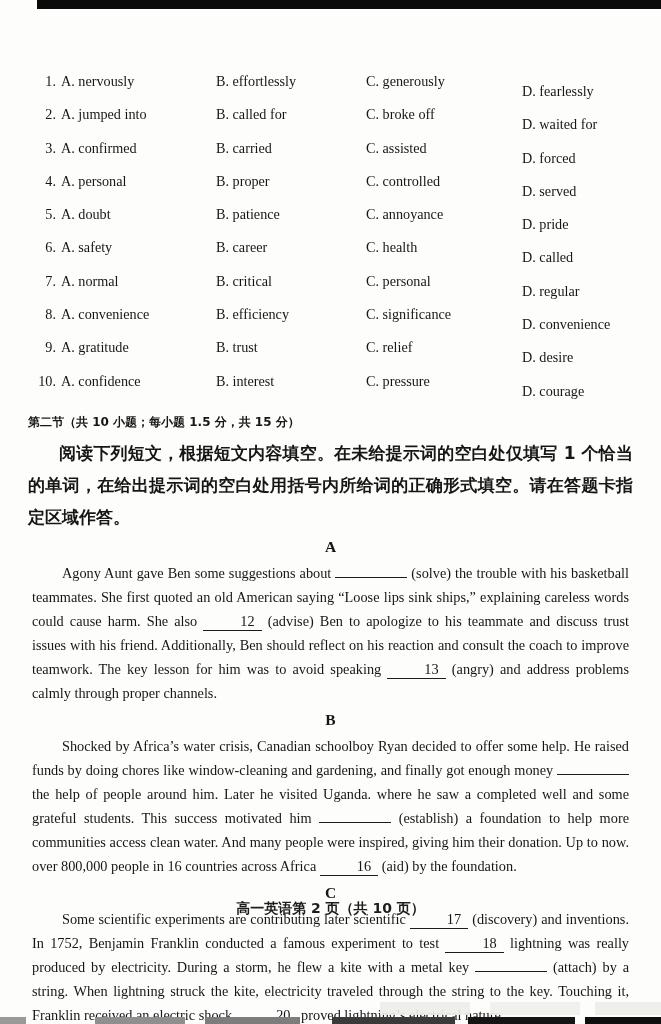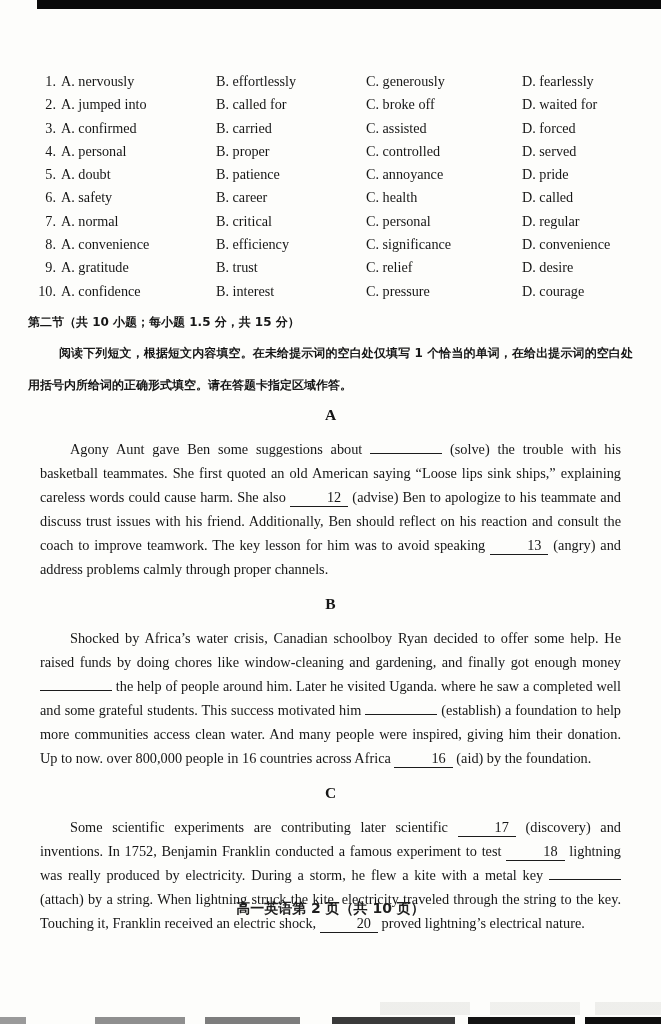--- a/index.html
+++ b/index.html
@@ -25,39 +25,39 @@
     background:linear-gradient(90deg, #ededea 0 90px, rgba(0,0,0,0) 90px 110px,
       #efefec 110px 200px, rgba(0,0,0,0) 200px 215px, #ededea 215px 281px);
   }
   
   .options { padding:70px 0 0 30px; }
   .q-row { display:flex; line-height:23.3px; font-size:14.2px; white-space:nowrap; }
   .q-num { width:26px; text-align:right; padding-right:5px; }
   .q-opt.c0 { width:155px; }
   .q-opt.c1 { width:150px; }
   .q-opt.c2 { width:156px; }
-  .q-opt.c3 { flex:1; }
+  .q-opt.c3 { flex:1;margin-top:10px; }
   
   .sec-heading {
     margin:7px 0 0; padding:0 28px;
     font-family:"DejaVu Sans","Liberation Sans",sans-serif;
     font-weight:700; font-size:12px; line-height:24px;
   }
   .instructions {
     margin:3px 0 0; padding:0 28px;
     font-family:"DejaVu Sans","Liberation Sans",sans-serif;
-    font-weight:600; font-size:12px; line-height:32px;
+    font-weight:600; font-size:17px; line-height:32px;
     text-align:justify; text-indent:31px;
   }
   .passage-label {
     text-align:center; font-weight:700; font-size:15.5px;
     line-height:21px; margin-top:3px;
   }
   .passage {
-    margin:12px; padding:0 28px; font-size:14.3px; line-height:24px;
+    margin:4px; padding:0 28px; font-size:14.3px; line-height:24px;
     text-align:justify; text-indent:30px;
   }
   .blank {
     display:inline-block; min-width:44px; padding:0 7px;
     border-bottom:1.4px solid #1c1c1c; text-align:center;
     line-height:15px; height:16px; vertical-align:baseline;
   }
   .blank.empty { min-width:58px; }
   .footer {
     position:absolute; left:0; right:0; top:900px; text-align:center;

